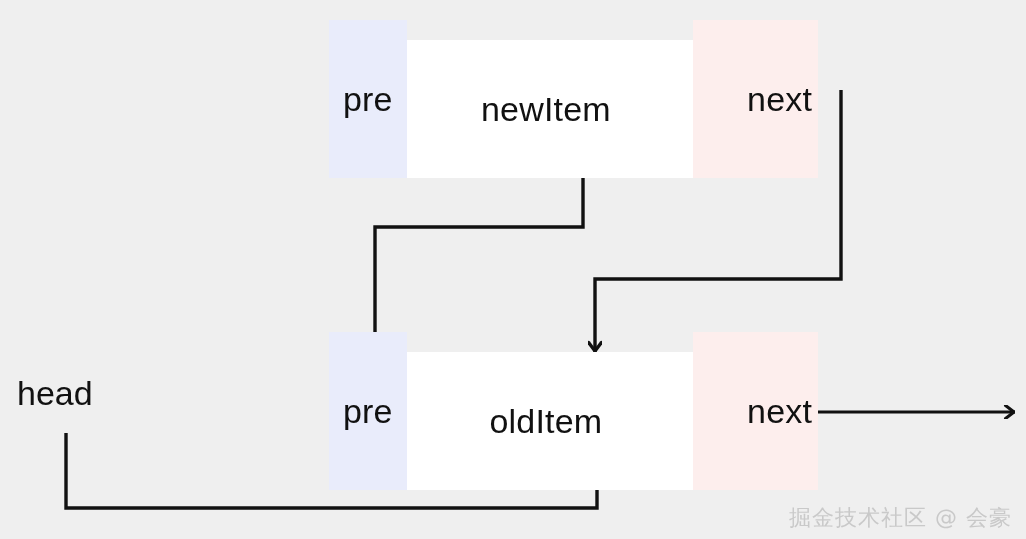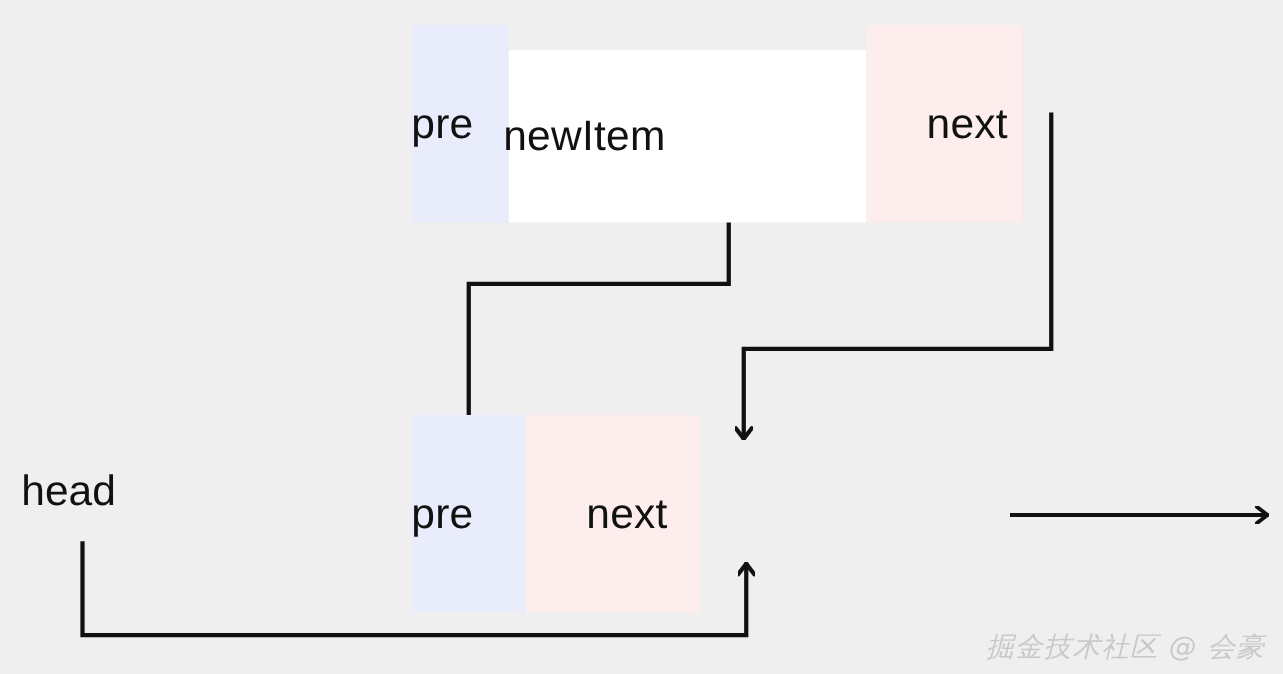--- a/index.html
+++ b/index.html
@@ -20,20 +20,21 @@
   }
   
   .node {
     position: absolute;
     display: flex;
     align-items: stretch;
   }
   .cell {
     display: flex;
     align-items: center;
+    justify-content: center;
     font-size: 34px;
     color: #111111;
     letter-spacing: 0.2px;
     line-height: 1;
     white-space: nowrap;
   }
   .cell-pre   { background: #e9ecfb; }
   .cell-body  { background: #ffffff; }
   .cell-next  { background: #fdeeed; padding-left: 48px; }
 
@@ -70,21 +71,20 @@
   
   #watermark {
     position: absolute;
     right: 14px;
     bottom: 6px;
     font-size: 22px;
     color: #c9c9c9;
     letter-spacing: 1px;
     white-space: nowrap;
     font-family: "DejaVu Sans", "Liberation Sans", sans-serif;
-    font-style: italic;
   }
 </style>
 </head>
 <body>
 
 <div id="stage">
 
   <svg id="connectors" viewBox="0 0 1026 539">
     <defs>
       <marker id="arrow-up" markerWidth="14" markerHeight="14" refX="7" refY="2.2" orient="0" markerUnits="userSpaceOnUse">
@@ -119,20 +119,23 @@
     </div>
     <div class="cell cell-next">
       <span>next</span>
     </div>
   </div>
 
   <div class="node" id="node-old">
     <div class="cell cell-pre">
       <span>pre</span>
     </div>
+    <div class="cell cell-body">
+      <span>oldItem</span>
+    </div>
     <div class="cell cell-next">
       <span>next</span>
     </div>
   </div>
 
   <div class="label" id="label-head">head</div>
 
   <div id="watermark">掘金技术社区 @ 会豪</div>
 
 </div>

